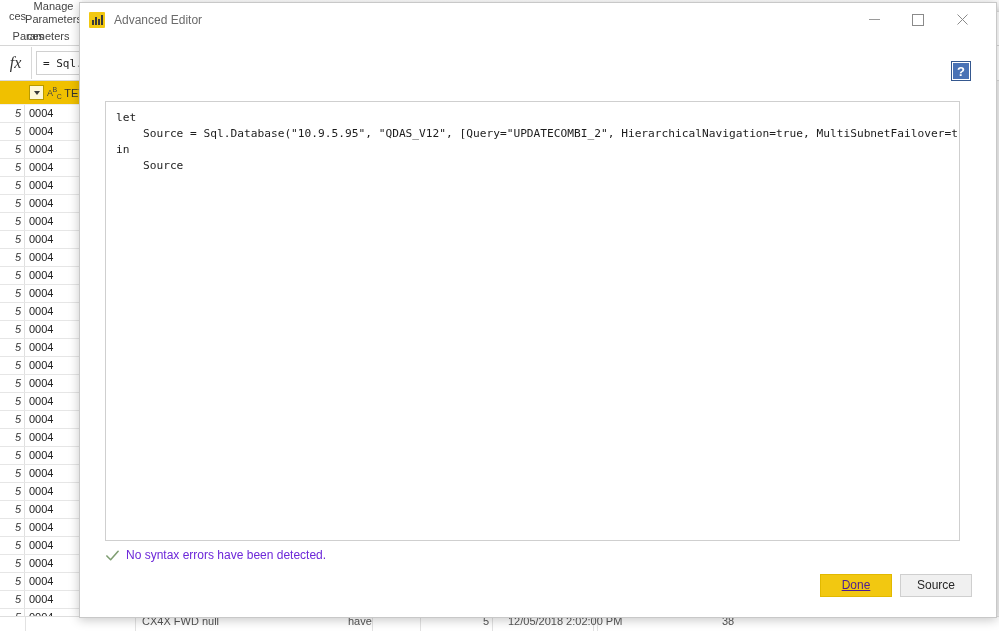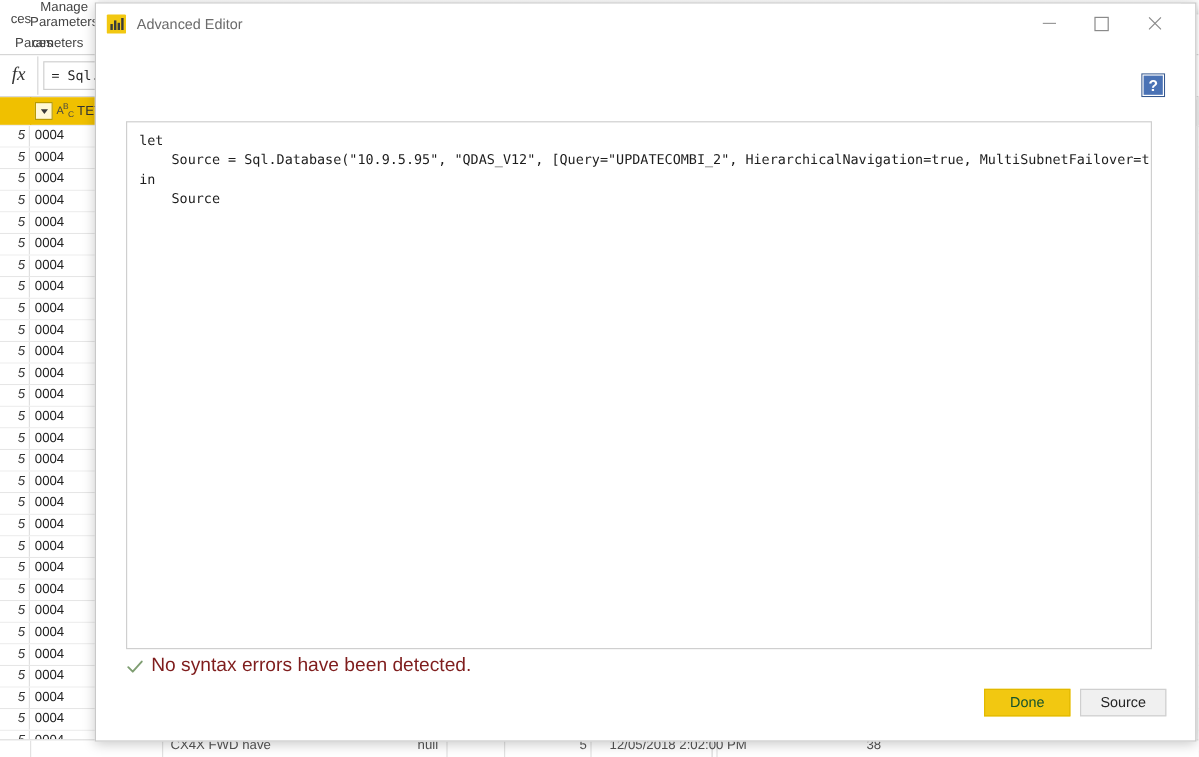--- a/index.html
+++ b/index.html
@@ -384,22 +384,22 @@
 
   .status-row {
     position: absolute;
     left: 25px; top: 543px;
     display: flex;
     align-items: center;
     height: 18px;
   }
   .check-icon { width: 15px; height: 15px; flex: 0 0 auto; margin-right: 6px; }
   .status-text {
-    font-size: 16px;
-    color: #7f1d1d;
+    font-size: 12px;
+    color: #6d28d9;
     white-space: nowrap;
   }
 
   .btn-row {
     position: absolute;
     right: 24px; bottom: 20px;
     display: flex;
     gap: 8px;
   }
   .btn {
@@ -411,22 +411,23 @@
     background: #f0f0f0;
     cursor: pointer;
     font-family: "Liberation Sans", sans-serif;
     padding: 0 10px;
     line-height: 21px;
     box-sizing: border-box;
   }
   .btn-primary {
     background: #f2c811;
     border: 1px solid #e2b900;
-    color: #14532d;
+    color: #4c1d95;
     width: 72px;
+    text-decoration: underline;
   }
   .btn-secondary { background: #f0f0f0; width: 68px; }
 </style>
 </head>
 <body>
 
 <div id="root">
 
   <div class="bg-layer">
 
@@ -620,22 +621,22 @@
 
     <div class="bottom-row">
       <div class="bsep" style="left:25px;"></div>
       <div class="bsep" style="left:135px;"></div>
       <div class="bsep" style="left:372px;"></div>
       <div class="bsep" style="left:420px;"></div>
       <div class="bsep" style="left:492px;"></div>
       <div class="bsep" style="left:593px;"></div>
       <div class="bsep" style="left:597px;"></div>
       <div class="bsep" style="left:593px;"></div>
-      <div class="bcell" style="left:142px;">CX4X FWD have</div>
-      <div class="bcell" style="left:348px;">null</div>
+      <div class="bcell" style="left:142px;">CX4X FWD null</div>
+      <div class="bcell" style="left:348px;">have</div>
       <div class="bcell" style="left:483px;">5</div>
       <div class="bcell" style="left:508px;">12/05/2018 2:02:00 PM</div>
       <div class="bcell" style="left:722px;">38</div>
     </div>
   </div>
 
   <div class="dialog">
 
     <div class="titlebar">
       <div class="title-icon">

